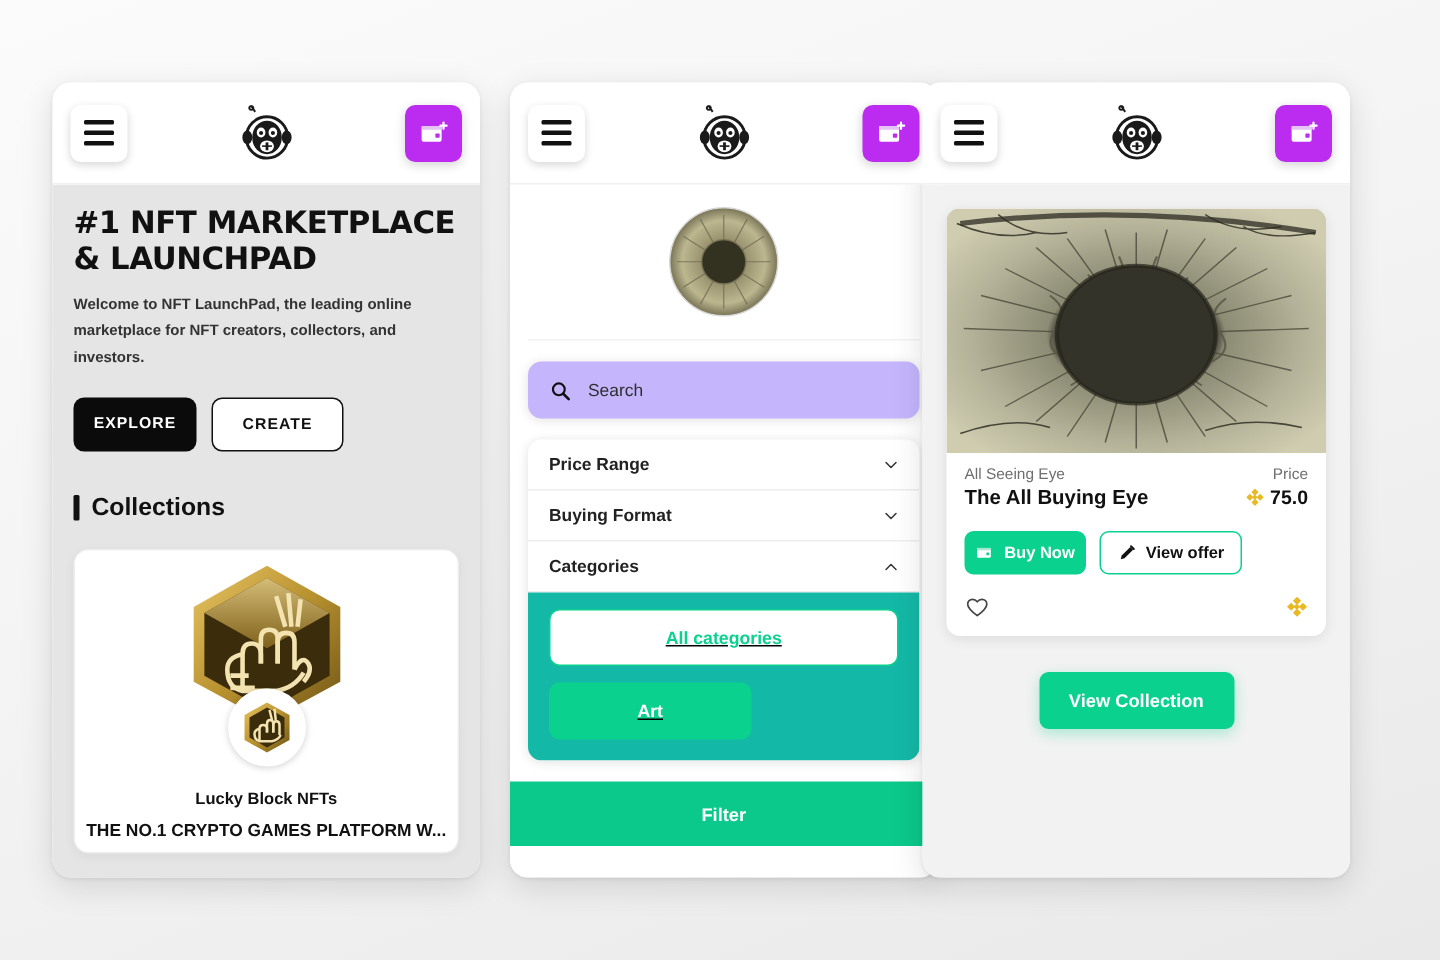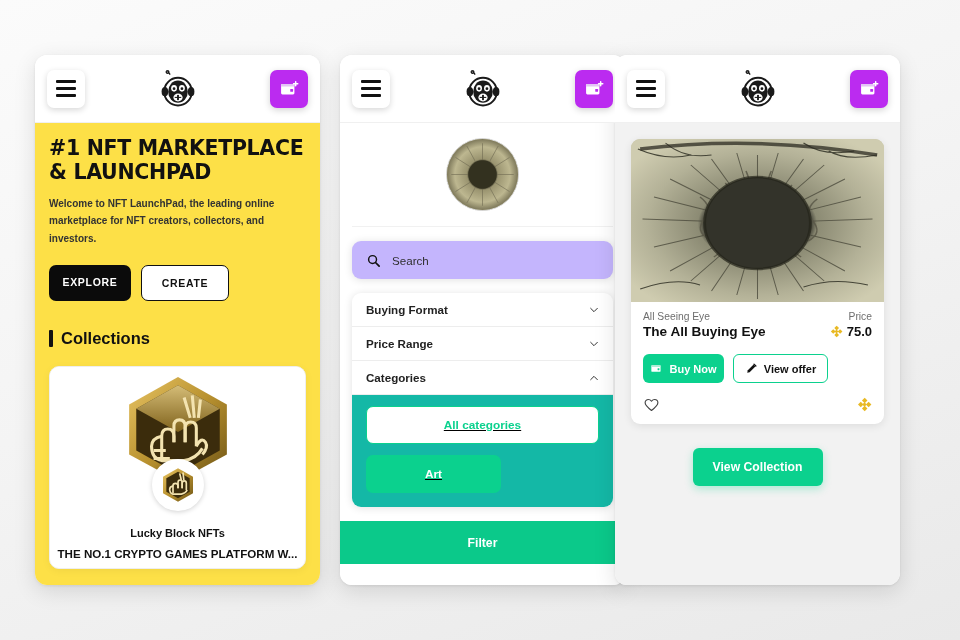--- a/index.html
+++ b/index.html
@@ -55,21 +55,21 @@
   .brand-logo { width: 42px; height: 42px; }
   .wallet-btn {
     width: 38px; height: 38px;
     border-radius: 7px;
     display: flex; align-items: center; justify-content: center;
     box-shadow: 0 2px 7px rgba(0,0,0,0.18);
     cursor: pointer;
   }
 
   
-  .p1-body { flex: 1; background: #fde047; padding: 14px 14px 0 14px; overflow: hidden; }
+  .p1-body { flex: 1; background: #e5e5e5; padding: 14px 14px 0 14px; overflow: hidden; }
   .hero-title {
     font-family: "DejaVu Sans", sans-serif;
     font-weight: 700;
     font-size: 20.5px;
     line-height: 1.15;
     letter-spacing: -0.3px;
     color: #111;
     text-transform: uppercase;
   }
   .hero-sub {
@@ -419,27 +419,27 @@
           <svg viewBox="0 0 24 24" width="15" height="15" aria-hidden="true">
             <circle cx="10.5" cy="10.5" r="6.3" fill="none" stroke="#111" stroke-width="2.3"></circle>
             <path d="M15.2 15.2 L21 21" stroke="#111" stroke-width="2.8" stroke-linecap="round"></path>
           </svg>
           <span class="search-placeholder">Search</span>
         </div>
       </div>
 
       <div class="filter-group">
         <div class="filter-row">
-          <span class="filter-label">Buying Format</span>
+          <span class="filter-label">Price Range</span>
           <svg class="chev" viewBox="0 0 24 24" aria-hidden="true">
             <path d="M4 8 L12 16 L20 8" fill="none" stroke="#333" stroke-width="2.4" stroke-linecap="round" stroke-linejoin="round"></path>
           </svg>
         </div>
         <div class="filter-row">
-          <span class="filter-label">Price Range</span>
+          <span class="filter-label">Buying Format</span>
           <svg class="chev" viewBox="0 0 24 24" aria-hidden="true">
             <path d="M4 8 L12 16 L20 8" fill="none" stroke="#333" stroke-width="2.4" stroke-linecap="round" stroke-linejoin="round"></path>
           </svg>
         </div>
         <div class="filter-row">
           <span class="filter-label">Categories</span>
           <svg class="chev" viewBox="0 0 24 24" aria-hidden="true">
             <path d="M4 16 L12 8 L20 16" fill="none" stroke="#333" stroke-width="2.4" stroke-linecap="round" stroke-linejoin="round"></path>
           </svg>
         </div>

